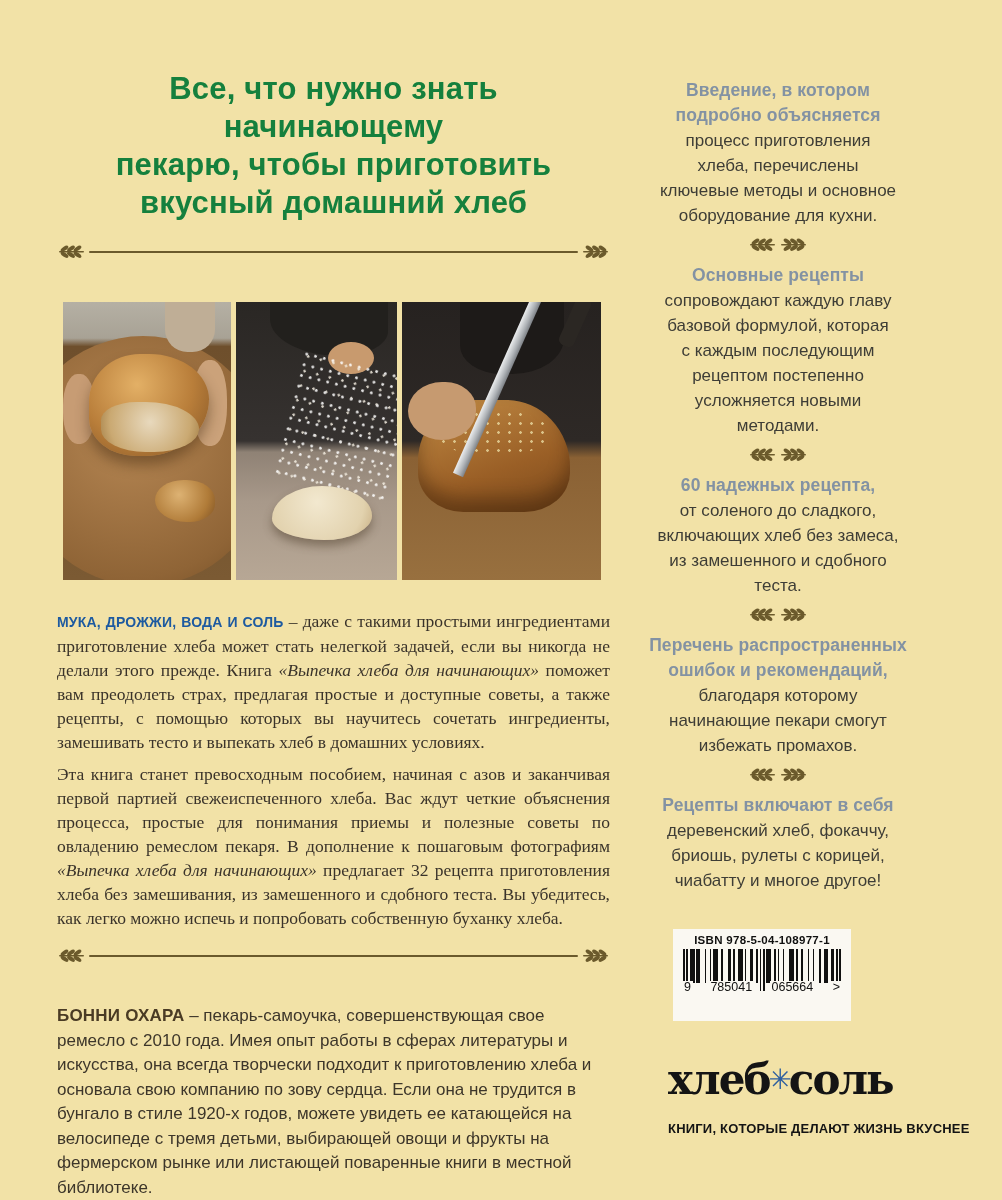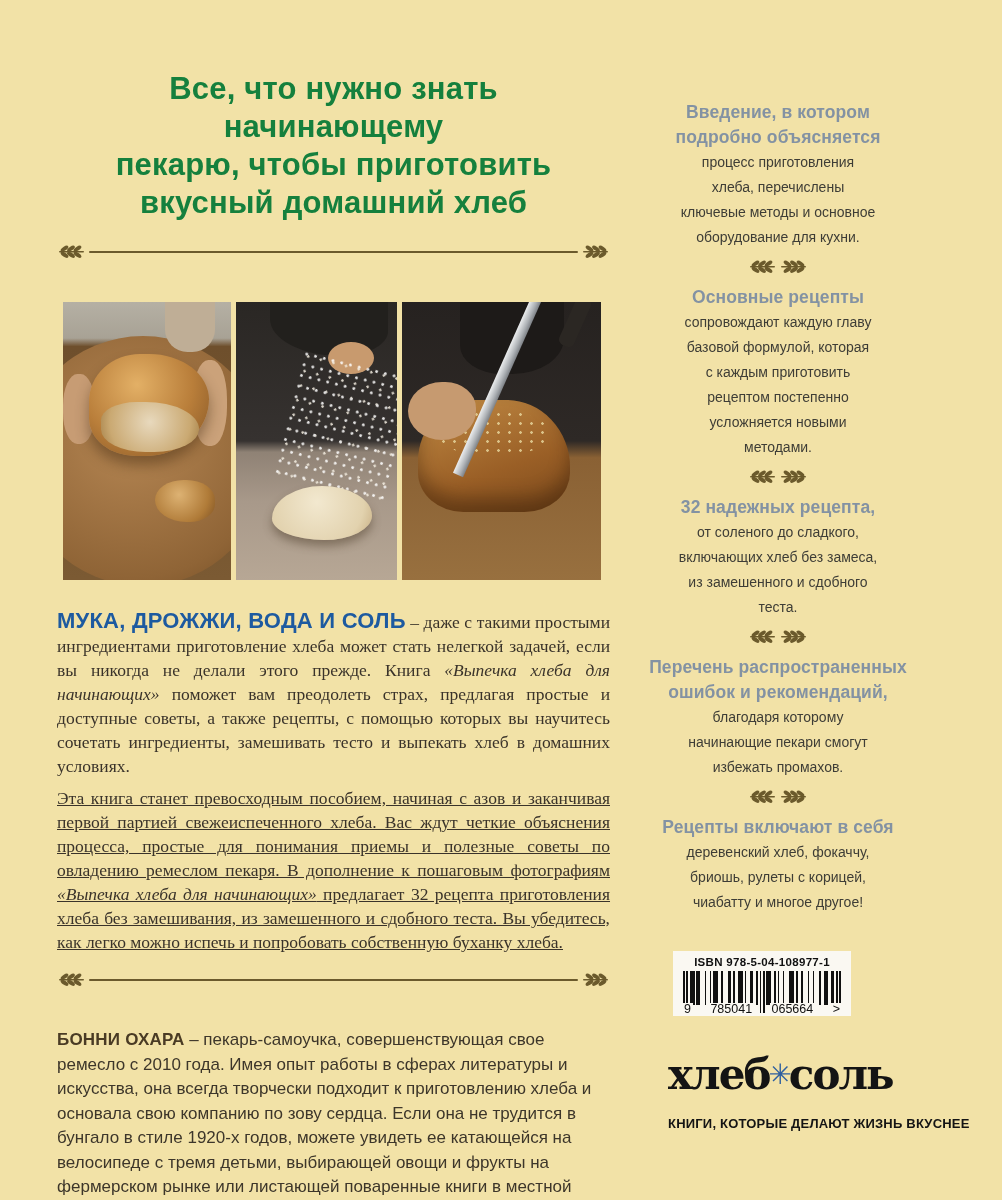--- a/index.html
+++ b/index.html
@@ -50,35 +50,35 @@
      background:linear-gradient(160deg,#c08a44,#9a5f26 60%,#7c4a1c);box-shadow:inset 0 -14px 18px rgba(40,20,5,.4);}
   .p3 .loaf::after{content:"";position:absolute;inset:10px 20px 55px 20px;border-radius:50%;
      background-image:radial-gradient(circle,#e9d9a0 1px,transparent 1.6px);background-size:11px 9px;opacity:.8;}
   .p3 .hand{position:absolute;left:6px;top:80px;width:68px;height:58px;border-radius:50% 45% 50% 50%;background:#c69a70;}
   .p3 .knife{position:absolute;right:48px;top:-28px;width:11px;height:220px;transform:rotate(24deg);transform-origin:top center;
      background:linear-gradient(90deg,#eceeef,#aeb2b6 60%,#7d8186);}
   .p3 .handle{position:absolute;right:18px;top:-6px;width:16px;height:52px;transform:rotate(24deg);background:#2b2723;border-radius:6px;}
 
   .serif-para{margin:29px 0 0;font-family:"Liberation Serif",serif;font-size:17.5px;line-height:24px;
      text-align:justify;color:#3a332a;}
-  .serif-para.second{margin-top:8px;text-decoration:underline;}
-  .lead-blue{font-family:"Liberation Sans",sans-serif;font-weight:bold;color:#1d5aa0;font-size:22px;letter-spacing:.2px;}
+  .serif-para.second{margin-top:8px;}
+  .lead-blue{font-family:"Liberation Sans",sans-serif;font-weight:bold;color:#1d5aa0;font-size:14px;letter-spacing:.2px;}
   .book-italic{font-style:italic;}
 
   .bio{margin:40px 0 0;font-family:"Liberation Sans",sans-serif;font-size:17px;line-height:24.5px;color:#3d362a;text-align:left;}
   .lead-brown{font-weight:bold;color:#4a3b24;letter-spacing:.2px;}
 
   
   .right-col{position:absolute;left:628px;top:0;width:300px;text-align:center;}
   .feature h3{margin:0;font-weight:bold;font-size:17.5px;line-height:25px;color:#8392a3;white-space:pre-line;letter-spacing:.1px;}
-  .feature p{margin:0;font-size:14px;line-height:25px;color:#3e3d36;white-space:pre-line;}
-  .right-col .feature:first-of-type{padding-top:100px;}
+  .feature p{margin:0;font-size:17px;line-height:25px;color:#3e3d36;white-space:pre-line;}
+  .right-col .feature:first-of-type{padding-top:78px;}
   .wheat-pair{display:block;height:16px;margin:9px auto 10px;width:56px;}
 
-  .barcode-box{box-sizing:border-box;width:178px;margin:36px 0 0 45px;background:#faf8f2;padding:5px 8px 6px;height:65px;}
+  .barcode-box{box-sizing:border-box;width:178px;margin:36px 0 0 45px;background:#faf8f2;padding:5px 8px 6px;height:92px;}
   .isbn{font-size:11.5px;font-weight:bold;color:#101010;letter-spacing:.3px;text-align:center;margin-bottom:3px;white-space:nowrap;}
   .bars{display:block;margin:0 auto;}
   .barcode-digits{display:flex;justify-content:space-between;margin-top:-10px;padding:0 1px;
      font-size:12.5px;color:#101010;}
   .barcode-digits span{background:#faf8f2;padding:0 2px;line-height:12px;}
 
   .publisher{margin:38px 0 0 40px;width:206px;text-align:left;}
   .logo-line{font-family:"DejaVu Serif",serif;font-weight:bold;font-size:42px;line-height:1;letter-spacing:-2px;color:#141414;white-space:nowrap;}
   .logo-star{color:#2e5f9f;font-family:"DejaVu Sans",sans-serif;font-size:28px;vertical-align:5px;margin:0 -1px;font-weight:normal;}
   .tagline{margin-top:20px;font-size:13px;font-weight:bold;letter-spacing:.2px;color:#141414;white-space:nowrap;}
@@ -205,21 +205,21 @@
             <ellipse cx="12" cy="10.8" rx="4.4" ry="2" transform="rotate(33 12 10.8)"></ellipse>
             <ellipse cx="18.5" cy="4.6" rx="4.4" ry="2" transform="rotate(-33 18.5 4.6)"></ellipse>
             <ellipse cx="18.5" cy="10.8" rx="4.4" ry="2" transform="rotate(33 18.5 10.8)"></ellipse>
           </g>
         </svg></span>
 
     <section class="feature">
       <h3>Основные рецепты</h3>
       <p>сопровождают каждую главу
 базовой формулой, которая
-с каждым приготовить
+с каждым последующим
 рецептом постепенно
 усложняется новыми
 методами.</p>
     </section>
     <span class="wheat-pair"><svg width="56" height="16" viewBox="0 0 56 16" fill="#6b5a2c">
           <g>
             <rect x="0" y="7" width="25" height="1.6" rx=".8"></rect>
             <ellipse cx="5.5" cy="4.6" rx="4.4" ry="2" transform="rotate(-33 5.5 4.6)"></ellipse>
             <ellipse cx="5.5" cy="10.8" rx="4.4" ry="2" transform="rotate(33 5.5 10.8)"></ellipse>
             <ellipse cx="12" cy="4.6" rx="4.4" ry="2" transform="rotate(-33 12 4.6)"></ellipse>
@@ -232,21 +232,21 @@
             <ellipse cx="5.5" cy="4.6" rx="4.4" ry="2" transform="rotate(-33 5.5 4.6)"></ellipse>
             <ellipse cx="5.5" cy="10.8" rx="4.4" ry="2" transform="rotate(33 5.5 10.8)"></ellipse>
             <ellipse cx="12" cy="4.6" rx="4.4" ry="2" transform="rotate(-33 12 4.6)"></ellipse>
             <ellipse cx="12" cy="10.8" rx="4.4" ry="2" transform="rotate(33 12 10.8)"></ellipse>
             <ellipse cx="18.5" cy="4.6" rx="4.4" ry="2" transform="rotate(-33 18.5 4.6)"></ellipse>
             <ellipse cx="18.5" cy="10.8" rx="4.4" ry="2" transform="rotate(33 18.5 10.8)"></ellipse>
           </g>
         </svg></span>
 
     <section class="feature">
-      <h3>32 надежных рецепта,</h3>
+      <h3>60 надежных рецепта,</h3>
       <p>от соленого до сладкого,
 включающих хлеб без замеса,
 из замешенного и сдобного
 теста.</p>
     </section>
     <span class="wheat-pair"><svg width="56" height="16" viewBox="0 0 56 16" fill="#6b5a2c">
           <g>
             <rect x="0" y="7" width="25" height="1.6" rx=".8"></rect>
             <ellipse cx="5.5" cy="4.6" rx="4.4" ry="2" transform="rotate(-33 5.5 4.6)"></ellipse>
             <ellipse cx="5.5" cy="10.8" rx="4.4" ry="2" transform="rotate(33 5.5 10.8)"></ellipse>

